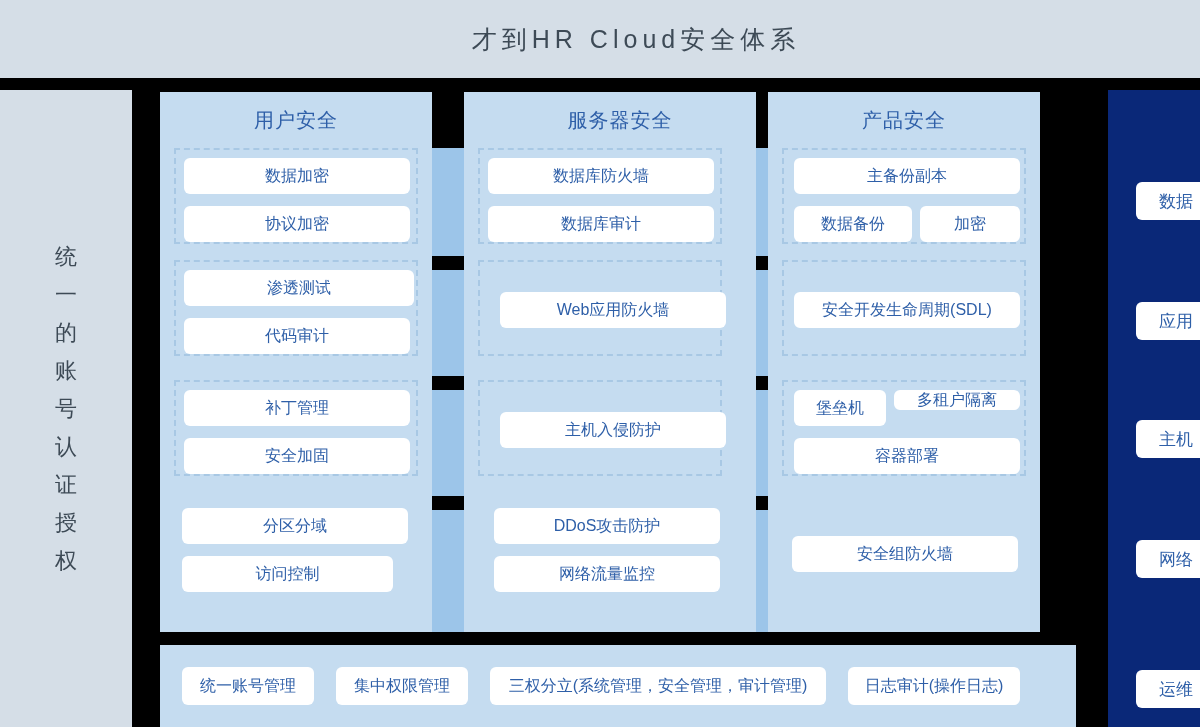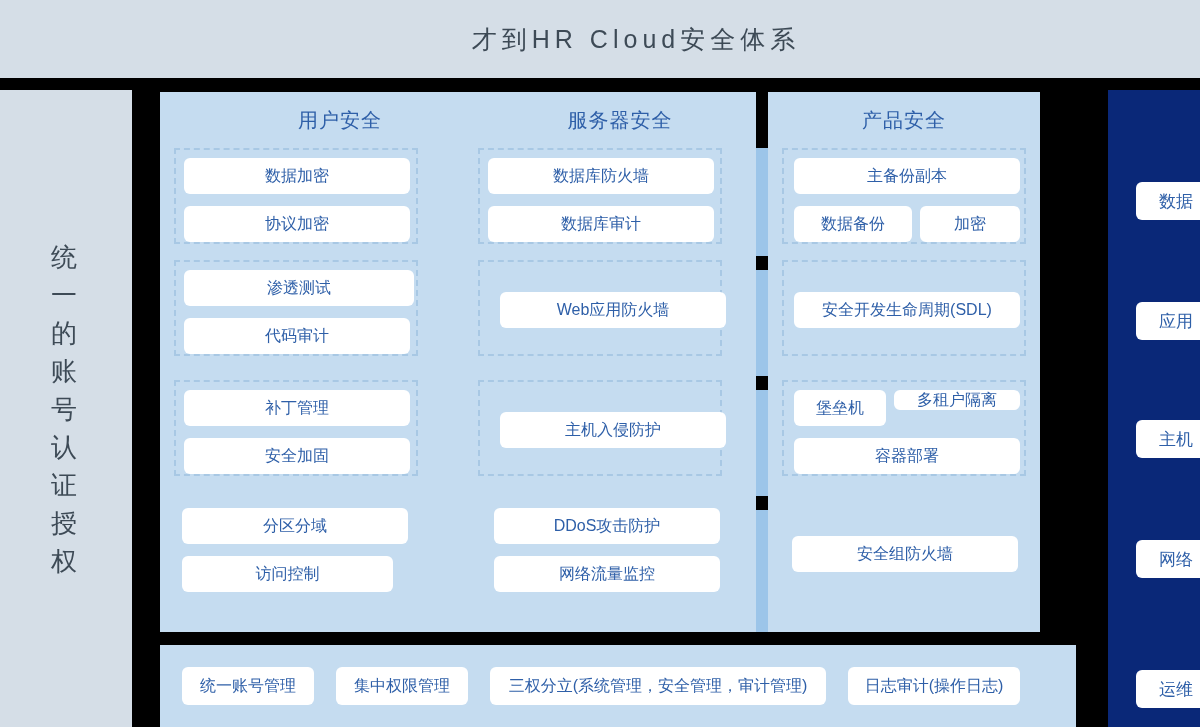--- a/index.html
+++ b/index.html
@@ -21,22 +21,22 @@
     font-size:25px;color:#3D4A56;letter-spacing:5px;
     font-weight:400;white-space:nowrap;
   }
   
   #left-rail{
     position:absolute;left:0;top:90px;width:132px;height:637px;
     background:#D5DEE7;
     display:flex;align-items:center;justify-content:center;
   }
   #left-rail .vtext{
-    font-size:26px;color:#3D4A56;line-height:38px;
-    letter-spacing:0px;
+    font-size:22px;color:#3D4A56;line-height:38px;
+    text-align:center;letter-spacing:0px;
     width:30px;
     word-break:break-all;
   }
   
   #right-rail{
     position:absolute;left:1068px;top:90px;width:132px;height:637px;
     background:#0A2878;
     margin-left:40px;
   }
   #right-rail .pill{
@@ -108,21 +108,21 @@
   <div class="notch" style="top:108px"></div>
   <div class="notch" style="top:228px"></div>
   <div class="notch" style="top:348px"></div>
 </div>
 <div class="connector" style="left:734px;top:148px;height:484px;">
   <div class="notch" style="top:108px"></div>
   <div class="notch" style="top:228px"></div>
   <div class="notch" style="top:348px"></div>
 </div>
 
-<div class="column" style="left:160px;width:272px;padding-left:44px;">
+<div class="column" style="left:160px;width:272px;">
   <div class="col-head">用户安全</div>
 
   <div class="band dashed" style="position:absolute;left:14px;top:56px;width:244px;height:96px;">
     <div class="cell" style="left:8px;top:8px;width:226px;height:36px;">数据加密</div>
     <div class="cell" style="left:8px;top:56px;width:226px;height:36px;">协议加密</div>
   </div>
 
   <div class="band dashed" style="position:absolute;left:14px;top:168px;width:244px;height:96px;">
     <div class="cell" style="left:8px;top:8px;width:230px;height:36px;">渗透测试</div>
     <div class="cell" style="left:8px;top:56px;width:226px;height:36px;">代码审计</div>

